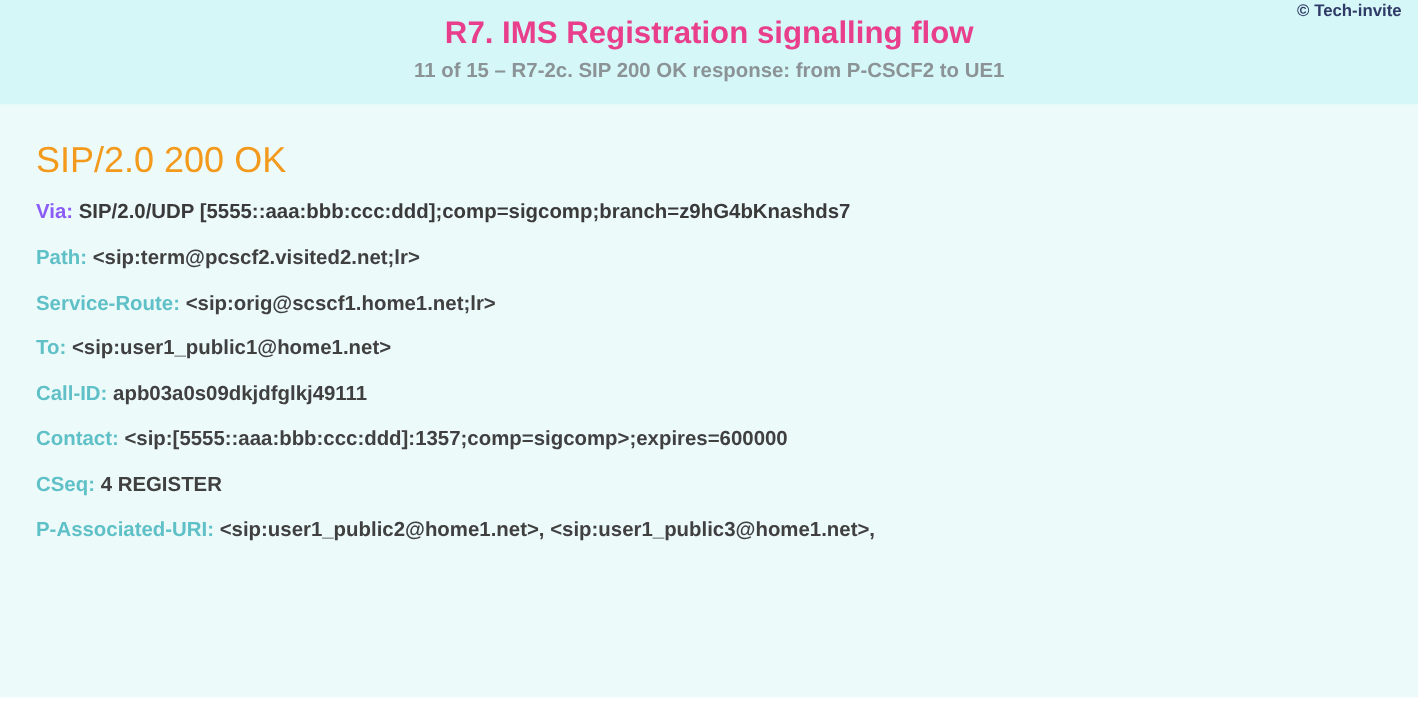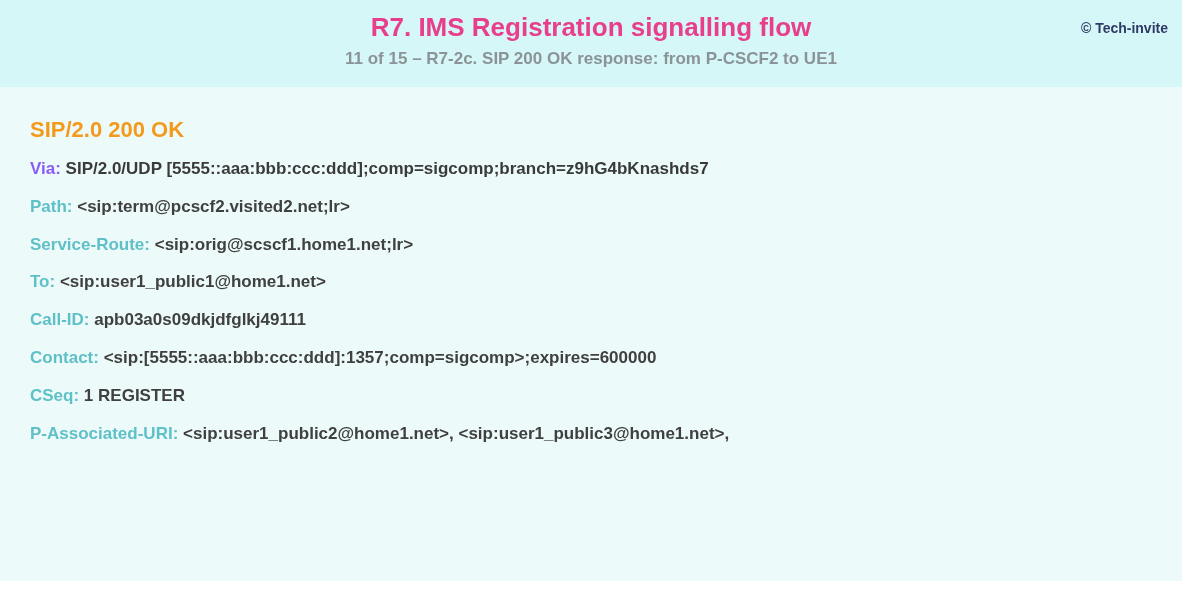--- a/index.html
+++ b/index.html
@@ -16,21 +16,21 @@
   }
   .header-band {
     background: #d5f7f7;
     width: 100%;
     padding: 12px 0 18px 0;
     position: relative;
     text-align: center;
   }
   .copyright {
     position: absolute;
-    top: 20px;
+    top: 0;
     right: 14px;
     font-size: 14px;
     font-weight: bold;
     color: #2f3a66;
   }
   .title-main {
     color: #e83e8c;
     font-size: 26px;
     font-weight: bold;
     margin-bottom: 6px;
@@ -41,22 +41,22 @@
     font-weight: bold;
   }
   .content {
     background: #ecfafa;
     width: 100%;
     padding: 30px 30px 28px 30px;
     min-height: calc(592px - 98px);
   }
   .status-line {
     color: #f39a1d;
-    font-size: 22px;
-    font-weight: bold;
+    font-size: 30px;
+    font-weight: normal;
     margin-bottom: 14px;
   }
   .sip-line {
     font-size: 17px;
     font-weight: bold;
     line-height: 1.4;
     margin-bottom: 14px;
   }
   .hdr-blue { color: #8b5cf6; }
   .hdr-teal { color: #5fc0c7; }
@@ -98,21 +98,21 @@
 
   <div class="sip-line">
     <span class="hdr-teal">Call-ID</span><span class="hdr-teal">: </span><span class="val-gray">apb03a0s09dkjdfglkj49111</span>
   </div>
 
   <div class="sip-line">
     <span class="hdr-teal">Contact</span><span class="hdr-teal">: </span><span class="val-gray">&lt;sip:[5555::aaa:bbb:ccc:ddd]:1357;comp=sigcomp&gt;;expires=600000</span>
   </div>
 
   <div class="sip-line">
-    <span class="hdr-teal">CSeq</span><span class="hdr-teal">: </span><span class="val-gray">1 REGISTER</span>
+    <span class="hdr-teal">CSeq</span><span class="hdr-teal">: </span><span class="val-gray">4 REGISTER</span>
   </div>
 
   <div class="sip-line">
     <span class="hdr-teal">P-Associated-URI</span><span class="hdr-teal">: </span><span class="val-gray">&lt;sip:user1_public2@home1.net&gt;, &lt;sip:user1_public3@home1.net&gt;,</span>
   </div>
 
 
 </div>
 
 </body></html>

